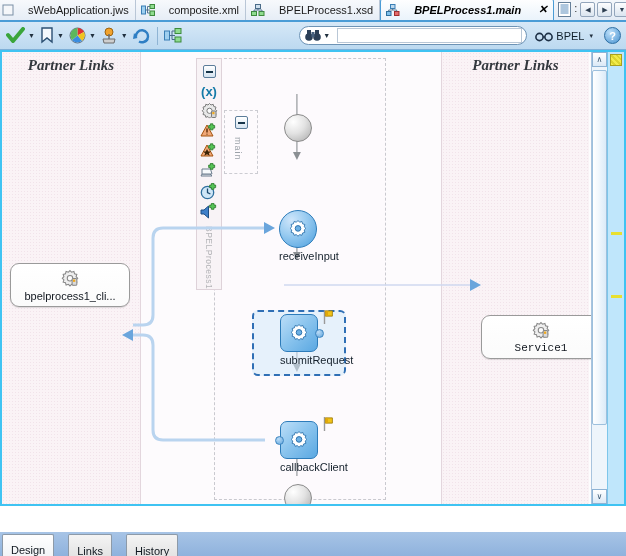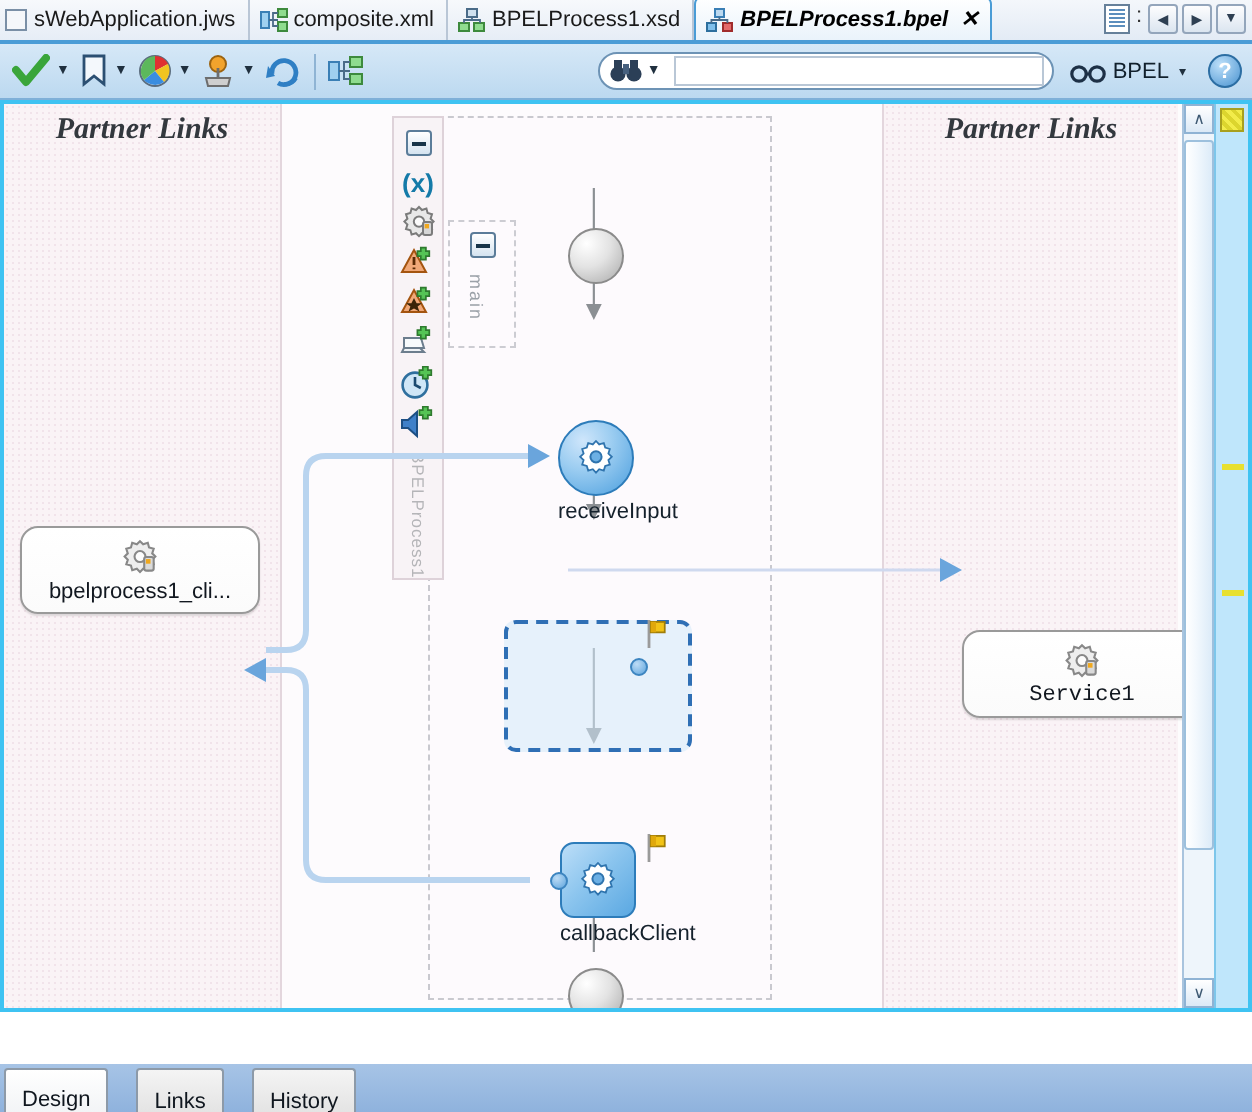--- a/index.html
+++ b/index.html
@@ -14,21 +14,21 @@
   #app { position: relative; width: 626px; height: 556px; overflow: hidden; }
 
   
   .tabstrip {
     position: absolute; left: 0; top: 0; width: 626px; height: 22px;
     background: linear-gradient(#f4f7fb, #e3ebf5);
     border-bottom: 2px solid #4a9cd6;
     display: flex; align-items: flex-end;
   }
   .tab {
-    height: 20px; display: flex; align-items: center; gap: 3px;
+    height: 20px; display: flex; align-items: center; gap: 14px;
     padding: 0 6px 0 5px;
     font-size: 11px; color: #1a1a1a;
     background: linear-gradient(#f7f9fc, #e6edf6);
     border-right: 1px solid #b9c6d6;
     white-space: nowrap;
   }
   .tab.first { padding-left: 2px; }
   .tab.active {
     background: linear-gradient(#ffffff, #eaf3fb);
     border: 1px solid #4a9cd6;
@@ -302,21 +302,21 @@
       <span>BPELProcess1.xsd</span>
     </div>
 
     <div class="tab active">
       <svg width="14" height="12" viewBox="0 0 14 12">
         <rect x="4.5" y="0.5" width="4.5" height="4" fill="#bcd9f0" stroke="#3a7fb5"></rect>
         <rect x="0.5" y="7.5" width="4.5" height="4" fill="#7fc0ec" stroke="#2d6f9e"></rect>
         <rect x="8.5" y="7.5" width="4.5" height="4" fill="#e46a6a" stroke="#a02c2c"></rect>
         <path d="M6.7 4.5 V6 M2.7 7.5 V6 H10.7 V7.5" stroke="#4a6b88" fill="none" stroke-width="0.9"></path>
       </svg>
-      <span>BPELProcess1.bpel</span>
+      <span>BPELProcess1.main</span>
       <span class="close">✕</span>
     </div>
 
     <div class="tabnav">
       <svg width="13" height="15" viewBox="0 0 13 15">
         <rect x="0.5" y="0.5" width="12" height="14" fill="#ffffff" stroke="#66809a"></rect>
         <g stroke="#5c8ebd" stroke-width="1">
           <path d="M2.5 3 H10.5 M2.5 5 H10.5 M2.5 7 H10.5 M2.5 9 H10.5 M2.5 11 H10.5"></path>
         </g>
       </svg>
@@ -521,20 +521,29 @@
       <div class="act-round">
         <svg width="20" height="20" viewBox="0 0 20 20">
           <path d="M10 1.5 L11.6 3.2 L13.9 2.5 L14.6 4.8 L16.9 5.5 L16.2 7.8 L17.9 9.4 L16.2 11 L16.9 13.3 L14.6 14 L13.9 16.3 L11.6 15.6 L10 17.3 L8.4 15.6 L6.1 16.3 L5.4 14 L3.1 13.3 L3.8 11 L2.1 9.4 L3.8 7.8 L3.1 5.5 L5.4 4.8 L6.1 2.5 L8.4 3.2 Z" fill="#ffffff" stroke="#2f74ae" stroke-width="0.9"></path>
           <circle cx="10" cy="9.4" r="2.8" fill="#6cb0e4" stroke="#2f74ae"></circle>
         </svg>
       </div>
       <div class="node-label">receiveInput</div>
     </div>
 
     <div class="sel-box" style="left:250px; top:258px; width:94px; height:66px;"></div>
+    <div class="node" style="left:278px; top:262px;">
+      <div class="act-rect">
+        <svg width="20" height="20" viewBox="0 0 20 20">
+          <path d="M10 1.5 L11.6 3.2 L13.9 2.5 L14.6 4.8 L16.9 5.5 L16.2 7.8 L17.9 9.4 L16.2 11 L16.9 13.3 L14.6 14 L13.9 16.3 L11.6 15.6 L10 17.3 L8.4 15.6 L6.1 16.3 L5.4 14 L3.1 13.3 L3.8 11 L2.1 9.4 L3.8 7.8 L3.1 5.5 L5.4 4.8 L6.1 2.5 L8.4 3.2 Z" fill="#ffffff" stroke="#2f74ae" stroke-width="0.9"></path>
+          <circle cx="10" cy="9.4" r="2.8" fill="#6cb0e4" stroke="#2f74ae"></circle>
+        </svg>
+      </div>
+      <div class="node-label">submitRequest</div>
+    </div>
     <div class="conn-dot" style="left:313px; top:277px;"></div>
     <svg class="flag" style="left:320px; top:258px;" viewBox="0 0 12 16">
       <path d="M2 0 V16" stroke="#9a9a9a" stroke-width="1.6"></path>
       <path d="M3 1 H11 V7 H3 Z" fill="#f2c317" stroke="#a07d08"></path>
       <path d="M3 1 H6 V7 H3 Z" fill="#e0a80b"></path>
     </svg>
 
     <div class="node" style="left:278px; top:369px;">
       <div class="act-rect">
         <svg width="20" height="20" viewBox="0 0 20 20">

